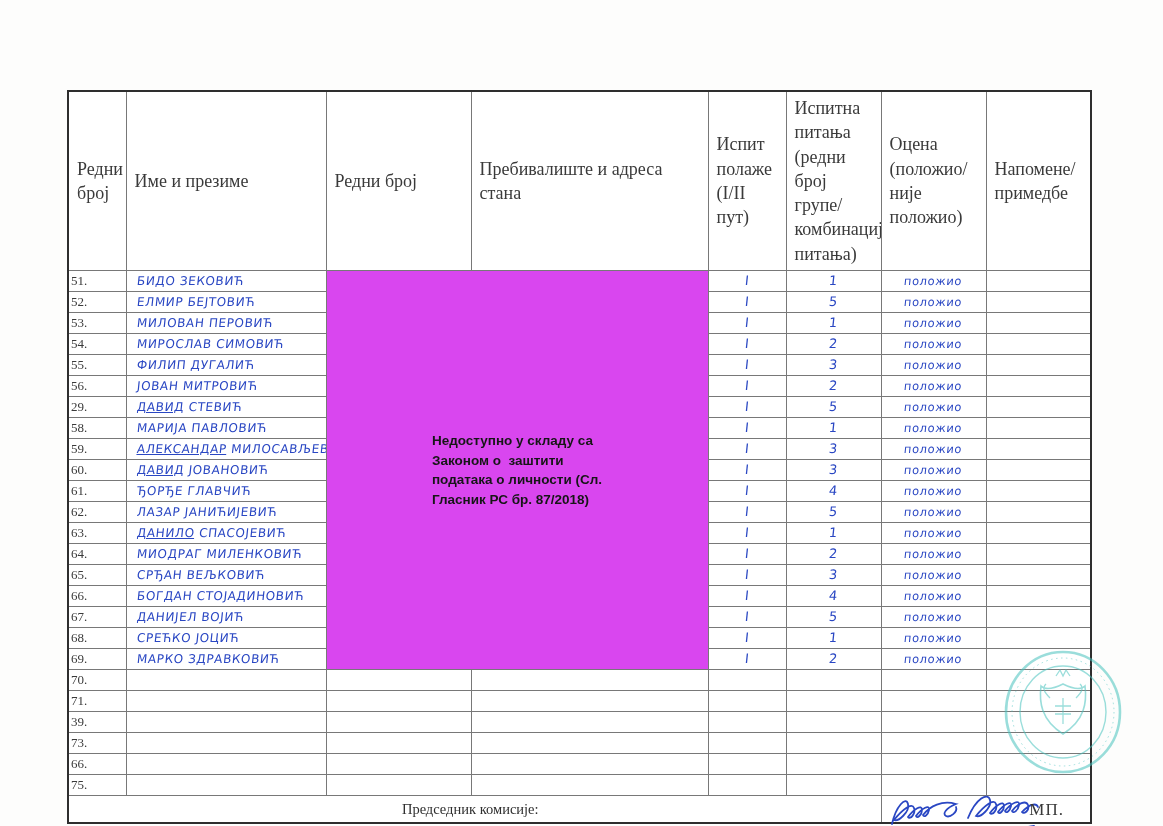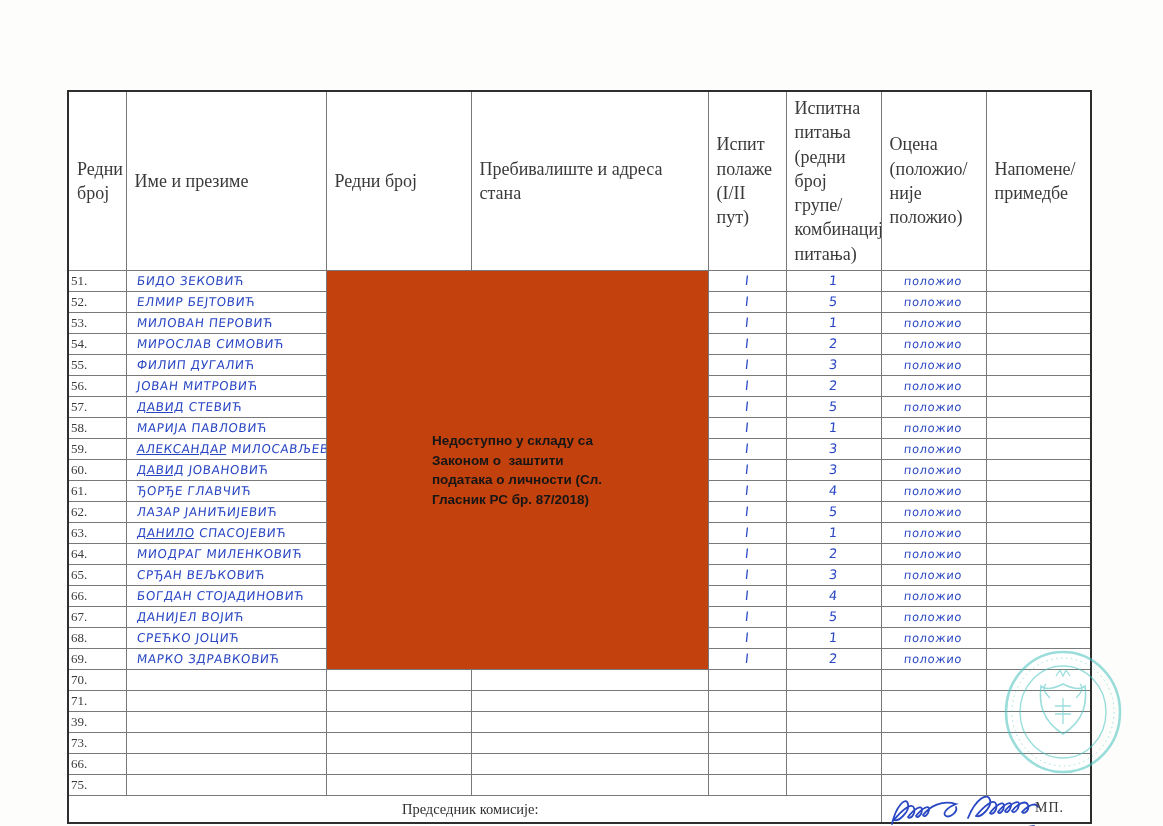--- a/index.html
+++ b/index.html
@@ -26,33 +26,33 @@
   .c-exam,.c-q,.c-grade{text-align:center;}
   .hand{
     color:#2a47c3;
     font-family:"DejaVu Sans", sans-serif;
     font-size:12px;letter-spacing:.6px;font-weight:500;
     display:inline-block;transform:skewX(-6deg);
   }
   .c-q .hand,.c-exam .hand{font-size:13px;}
   .c-grade .hand{font-size:11.5px;}
   .ul{text-decoration:underline;}
-  .c-merged{vertical-align:middle;text-align:center;background:#c2410c;}
+  .c-merged{vertical-align:middle;text-align:center;background:#d946ef;}
   .redact{
     display:inline-block;text-align:left;
     font-family:"Liberation Sans", sans-serif;font-weight:bold;
     font-size:13.5px;color:#161616;line-height:1.45;white-space:pre;
   }
   tfoot td{height:24px;font-size:14.5px;color:#2f2f2f;}
   .chair-cell{text-align:center;padding-right:10px;}
   .sig-cell{position:relative;overflow:visible !important;}
   .sig-svg{position:absolute;left:2px;top:-12px;overflow:visible;}
   .mp{
     position:absolute;right:26px;top:4px;
-    font-size:14px;color:#3a3a3a;letter-spacing:1px;
+    font-size:17px;color:#3a3a3a;letter-spacing:1px;
   }
   .stamp{
     position:absolute;left:1000px;top:646px;width:126px;height:132px;
     z-index:5;pointer-events:none;opacity:.55;
   }
 </style>
 </head>
 <body>
 
 <div class="page">
@@ -124,21 +124,21 @@
         </tr>
         <tr>
           <td class="c-num">56.</td>
           <td class="c-name"><span class="hand">ЈОВАН МИТРОВИЋ</span></td>
           <td class="c-exam"><span class="hand">I</span></td>
           <td class="c-q"><span class="hand">2</span></td>
           <td class="c-grade"><span class="hand">положио</span></td>
           <td class="c-note"></td>
         </tr>
         <tr>
-          <td class="c-num">57.</td>
+          <td class="c-num">29.</td>
           <td class="c-name"><span class="hand"><span class="ul">ДАВИД</span> СТЕВИЋ</span></td>
           <td class="c-exam"><span class="hand">I</span></td>
           <td class="c-q"><span class="hand">5</span></td>
           <td class="c-grade"><span class="hand">положио</span></td>
           <td class="c-note"></td>
         </tr>
         <tr>
           <td class="c-num">58.</td>
           <td class="c-name"><span class="hand">МАРИЈА ПАВЛОВИЋ</span></td>
           <td class="c-exam"><span class="hand">I</span></td>

